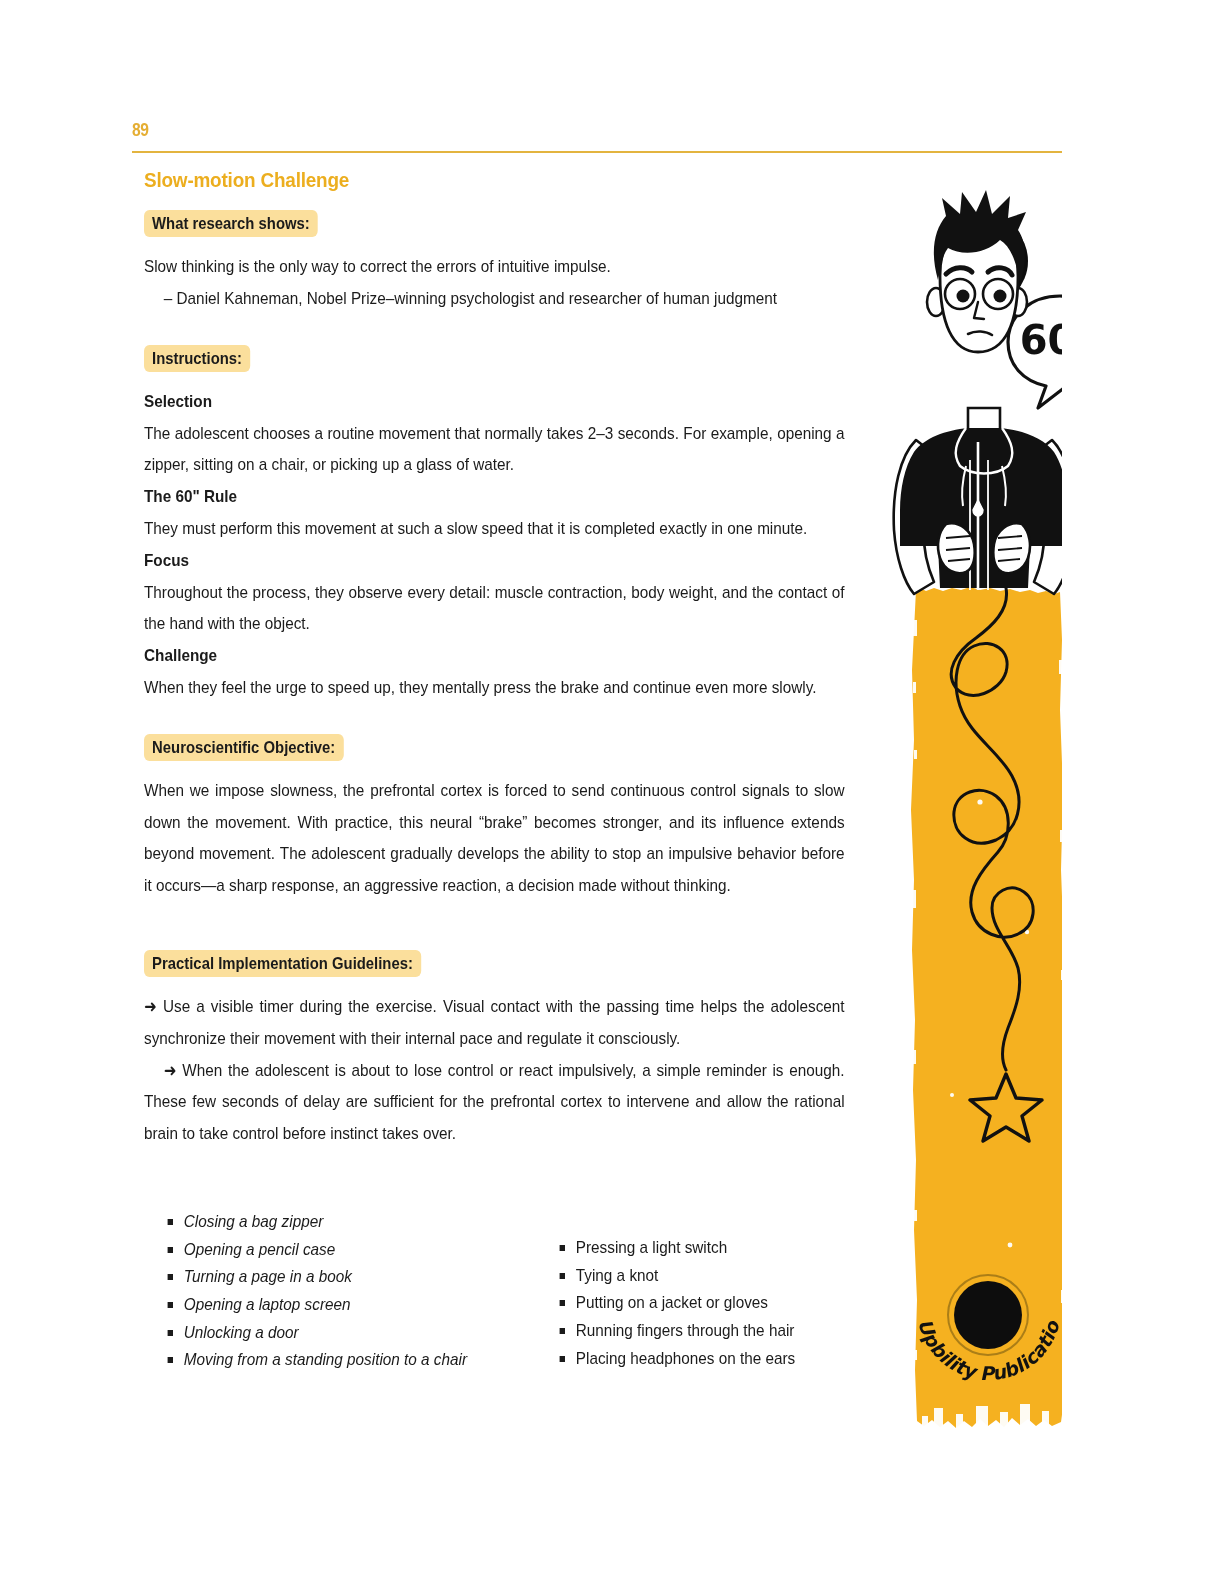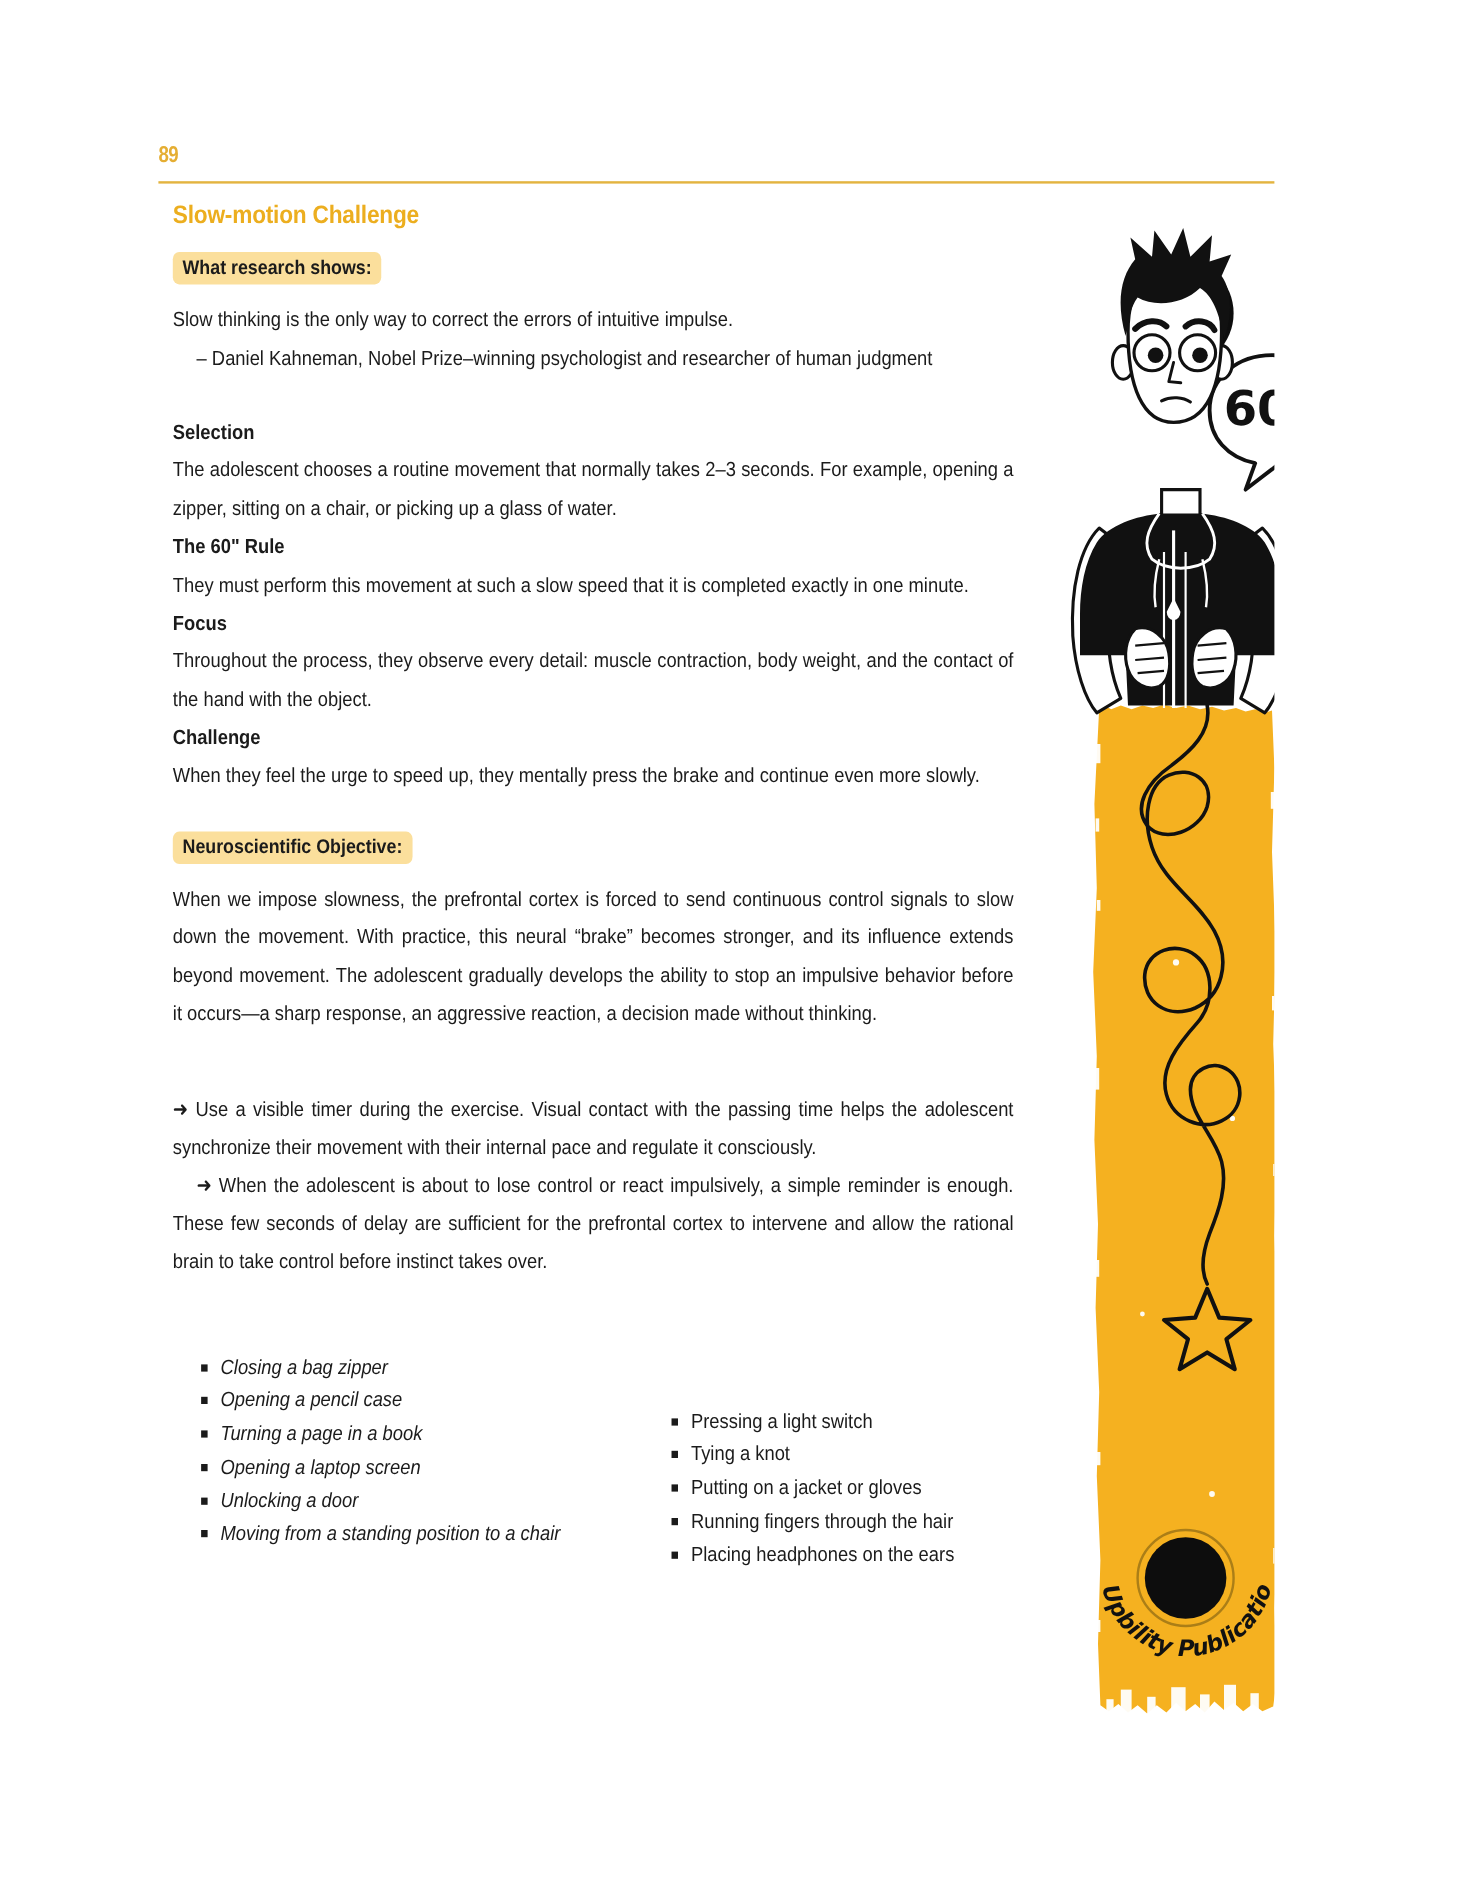--- a/index.html
+++ b/index.html
@@ -130,21 +130,21 @@
   }
   .list-left {
     position: absolute;
     left: 20px;
     top: 0;
     font-style: italic;
   }
   .list-right {
     position: absolute;
     left: 412px;
-    top: 45px;
+    top: 26px;
   }
 
   
   .art {
     position: absolute;
     left: 860px;
     top: 190px;
     width: 260px;
     height: 1260px;
   }
@@ -182,20 +182,23 @@
 
     <div class="tag-wrap">
       <span class="tag">What research shows:</span>
     </div>
 
     <p class="body nojust">Slow thinking is the only way to correct the errors of intuitive impulse.</p>
     <p class="body indent-first">– Daniel Kahneman, Nobel Prize–winning psychologist and researcher of human judgment</p>
 
     <div class="block-gap-lg"></div>
 
+    <div class="tag-wrap">
+      <span class="tag">Instructions:</span>
+    </div>
 
     <div class="subhead">Selection</div>
     <p class="body">The adolescent chooses a routine movement that normally takes 2–3 seconds. For example, opening a zipper, sitting on a chair, or picking up a glass of water.</p>
 
     <div class="subhead">The 60" Rule</div>
     <p class="body">They must perform this movement at such a slow speed that it is completed exactly in one minute.</p>
 
     <div class="subhead">Focus</div>
     <p class="body">Throughout the process, they observe every detail: muscle contraction, body weight, and the contact of the hand with the object.</p>
 
@@ -204,20 +207,23 @@
 
     <div class="block-gap-lg"></div>
 
     <div class="tag-wrap">
       <span class="tag">Neuroscientific Objective:</span>
     </div>
     <p class="body">When we impose slowness, the prefrontal cortex is forced to send continuous control signals to slow down the movement. With practice, this neural “brake” becomes stronger, and its influence extends beyond movement. The adolescent gradually develops the ability to stop an impulsive behavior before it occurs—a sharp response, an aggressive reaction, a decision made without thinking.</p>
 
     <div class="block-gap-xl"></div>
 
+    <div class="tag-wrap">
+      <span class="tag">Practical Implementation Guidelines:</span>
+    </div>
     <p class="body">➜ Use a visible timer during the exercise. Visual contact with the passing time helps the adolescent synchronize their movement with their internal pace and regulate it consciously.</p>
     <p class="body indent-first">➜ When the adolescent is about to lose control or react impulsively, a simple reminder is enough. These few seconds of delay are sufficient for the prefrontal cortex to intervene and allow the rational brain to take control before instinct takes over.</p>
 
     <div class="block-gap-xl"></div>
 
 
     <div class="examples">
       <ul class="bullets list-left">
         <li><span class="sq"></span><span>Closing a bag zipper</span></li>
         <li><span class="sq"></span><span>Opening a pencil case</span></li>

